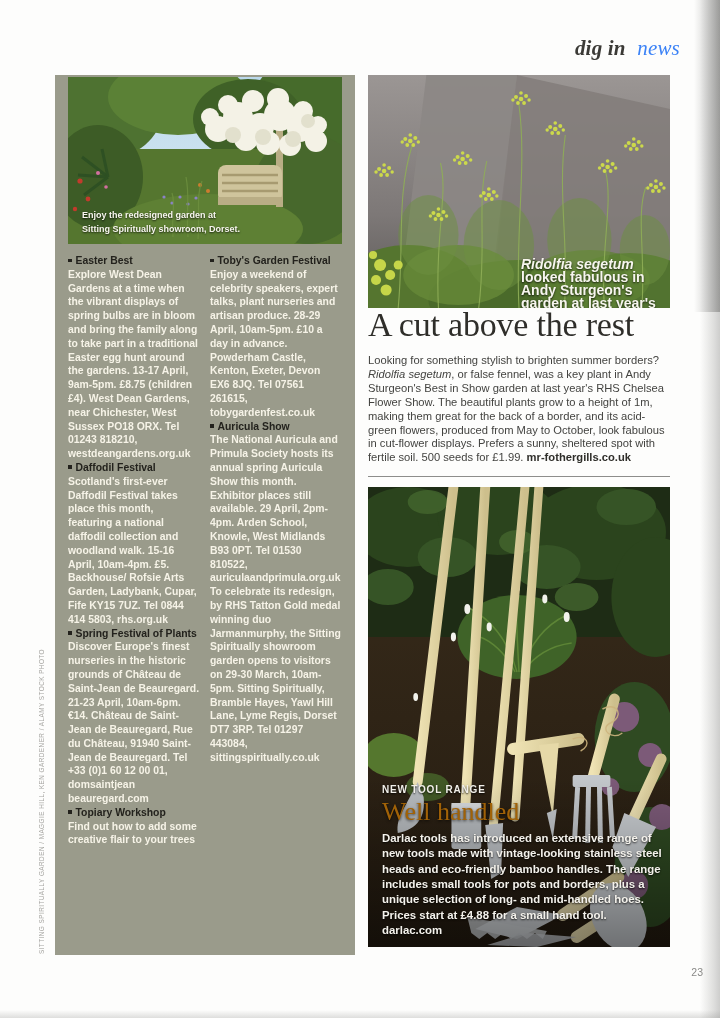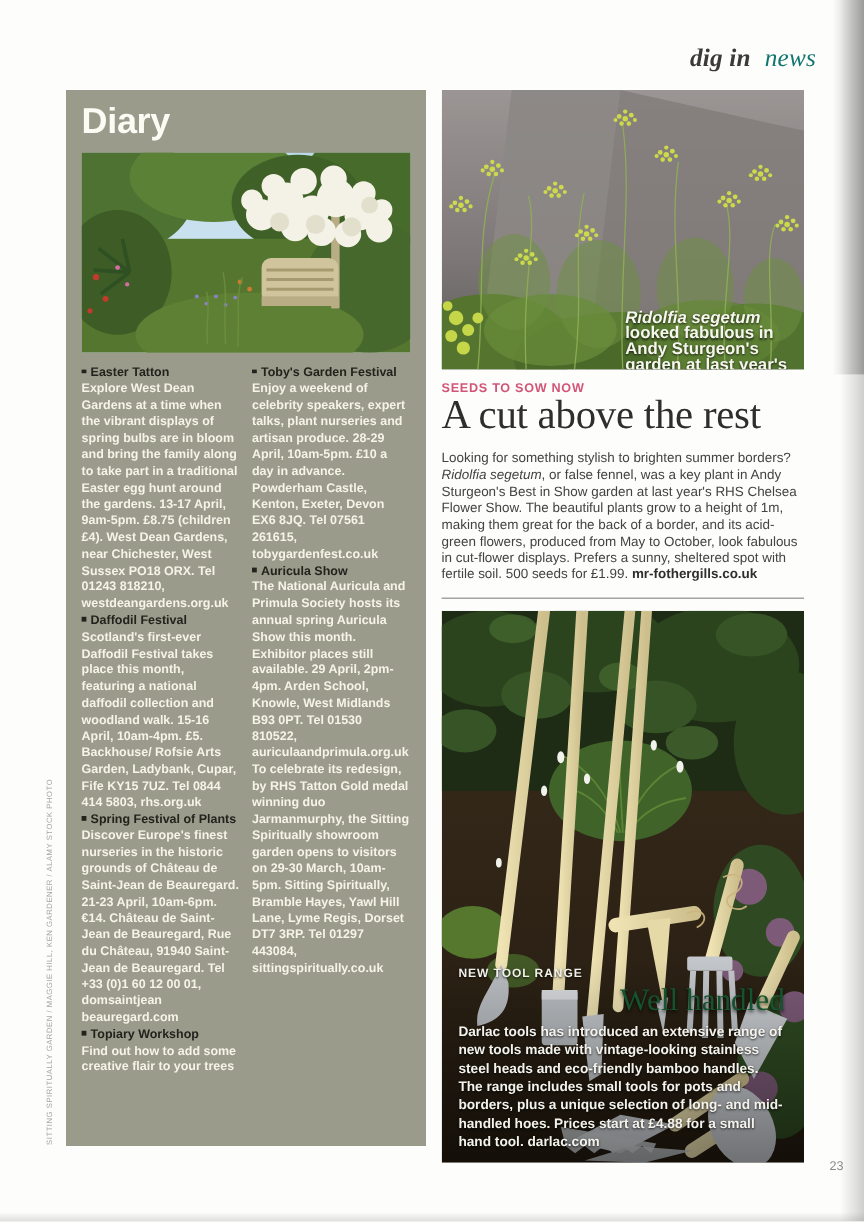--- a/index.html
+++ b/index.html
@@ -3,21 +3,21 @@
 <meta charset="utf-8">
 <style>
   html,body{margin:0;padding:0;}
   body{background:#e8e8e6;font-family:"Liberation Sans", sans-serif;}
   .page{position:relative;width:720px;height:1018px;background:#fdfdfc;overflow:hidden;margin:0 auto;}
 
   
   .masthead{position:absolute;top:36px;right:40px;font-family:"Liberation Serif", serif;
     font-style:italic;font-size:21px;letter-spacing:0.2px;}
   .masthead .dark{color:#3b3a36;font-weight:bold;}
-  .masthead .light{color:#0f766e;margin-left:6px;}
+  .masthead .light{color:#3b82f6;margin-left:6px;}
   .pagenum{position:absolute;top:966px;right:17px;font-size:10.5px;color:#8a8a88;}
   .credit{position:absolute;left:38px;bottom:64px;writing-mode:vertical-rl;transform:rotate(180deg);
     font-size:6.4px;color:#a6a5a1;letter-spacing:0.45px;}
   .edge-right{position:absolute;right:0;top:0;width:20px;height:100%;
     background:linear-gradient(to right, rgba(110,110,108,0), rgba(110,110,108,0.22) 70%, rgba(95,95,93,0.30));pointer-events:none;}
   .edge-right-top{position:absolute;right:0;top:0;width:26px;height:312px;
     background:linear-gradient(to right, rgba(80,80,78,0), rgba(80,80,78,0.42));pointer-events:none;}
   .edge-bottom{position:absolute;left:0;bottom:0;width:100%;height:8px;
     background:linear-gradient(to bottom, rgba(140,140,138,0), rgba(140,140,138,0.28));pointer-events:none;}
 
@@ -45,40 +45,39 @@
   .ridolfia{height:233px;}
   .ridolfia-cap{left:153px;top:183px;width:148px;font-size:14px;line-height:13px;}
   .kicker{margin-top:10px;font-size:10.5px;font-weight:bold;letter-spacing:0.6px;
     color:var(--kicker_pink,#d25577);}
   .headline{font-family:"Liberation Serif", serif;font-size:34px;font-weight:400;
     color:#2f2e2a;letter-spacing:-0.2px;margin-top:3px;line-height:28px;}
   .seeds-body{margin:15px 0 0 0;font-size:11.2px;line-height:13.9px;color:#434340;}
   .seeds-body b{color:#2f2e2a;}
   .rule{border:none;border-top:1px solid #8d8d8b;margin:11px 0 10px 0;}
   .tools{height:460px;}
-  .tools-overlay{position:absolute;left:0;right:0;bottom:0;padding:0 16px 9px 14px;}
+  .tools-overlay{position:absolute;left:0;right:0;bottom:0;padding:0 3px 9px 14px;}
   .tools-kicker{font-size:10px;font-weight:bold;letter-spacing:0.8px;color:#f1efe9;
     text-shadow:0 1px 2px rgba(0,0,0,0.8);}
   .tools-headline{font-family:"Liberation Serif", serif;font-size:26px;font-weight:400;
-    color:#14532d;margin:2px 0 4px 0;text-shadow:0 1px 3px rgba(0,0,0,0.7);text-align:right;}
+    color:#a16207;margin:2px 0 4px 0;text-shadow:0 1px 3px rgba(0,0,0,0.7);}
   .tools-body{font-size:11.4px;line-height:15.3px;font-weight:bold;color:#f4f2ec;
     text-shadow:0 1px 2px rgba(0,0,0,0.8);margin:0;}
 </style>
 </head>
 <body>
 
 <div class="page">
 
   <div class="masthead">
     <span class="dark">dig in</span>
     <span class="light">news</span>
   </div>
 
   <div class="diary">
-    <div class="diary-title">Diary</div>
 
     <div class="diary-photo">
       <svg viewBox="0 0 274 167" preserveAspectRatio="none">
         <defs>
           <linearGradient id="sky1" x1="0" y1="0" x2="0" y2="1">
             <stop offset="0" stop-color="#bcd9ec"></stop>
               <stop offset="1" stop-color="#dcebf3"></stop>
           </linearGradient>
         </defs>
         <rect width="274" height="167" fill="url(#sky1)"></rect>
@@ -142,26 +141,30 @@
         <g fill="#cd7c2f">
             <circle cx="132" cy="108" r="2"></circle>
             <circle cx="140" cy="114" r="2"></circle>
           </g>
         <g stroke="#6f9140" stroke-width="1.2" fill="none" opacity="0.8">
           <path d="M120,160 C118,130 122,120 118,100"></path>
             <path d="M130,162 C132,132 128,120 134,104"></path>
           <path d="M105,160 C103,140 108,128 104,116"></path>
         </g>
       </svg>
+      <div class="photo-cap diary-cap">
+        <span>Enjoy the redesigned garden at</span><br>
+        <span>Sitting Spiritually showroom, Dorset.</span>
+      </div>
     </div>
 
     <div class="diary-cols">
       <div class="diary-col">
         <div class="entry">
-          <div class="entry-heading">Easter Tatton</div>
+          <div class="entry-heading">Easter Best</div>
           <div class="entry-body">Explore West Dean Gardens at a time when the vibrant displays of spring bulbs are in bloom and bring the family along to take part in a traditional Easter egg hunt around the gardens. 13-17 April, 9am-5pm. £8.75 (children £4). West Dean Gardens, near Chichester, West Sussex PO18 ORX. Tel 01243 818210, westdeangardens.org.uk</div>
         </div>
         <div class="entry">
           <div class="entry-heading">Daffodil Festival</div>
           <div class="entry-body">Scotland's first-ever Daffodil Festival takes place this month, featuring a national daffodil collection and woodland walk. 15-16 April, 10am-4pm. £5. Backhouse/ Rofsie Arts Garden, Ladybank, Cupar, Fife KY15 7UZ. Tel 0844 414 5803, rhs.org.uk</div>
         </div>
         <div class="entry">
           <div class="entry-heading">Spring Festival of Plants</div>
           <div class="entry-body">Discover Europe's finest nurseries in the historic grounds of Château de Saint-Jean de Beauregard. 21-23 April, 10am-6pm. €14. Château de Saint-Jean de Beauregard, Rue du Château, 91940 Saint-Jean de Beauregard. Tel +33 (0)1 60 12 00 01, domsaintjean beauregard.com</div>
         </div>
@@ -250,21 +253,20 @@
           <circle cx="18" cy="215" r="5.5"></circle>
             <circle cx="30" cy="190" r="4.5"></circle>
             <circle cx="5" cy="180" r="4"></circle>
         </g>
       </svg>
       <div class="photo-cap ridolfia-cap">
         <i>Ridolfia segetum</i><span> looked fabulous in Andy Sturgeon's garden at last year's RHS Chelsea Flower Show.</span>
       </div>
     </div>
 
-    <div class="kicker">SEEDS TO SOW NOW</div>
     <div class="headline">A cut above the rest</div>
     <p class="seeds-body"><span>Looking for something stylish to brighten summer borders? </span><i>Ridolfia segetum</i><span>, or false fennel, was a key plant in Andy Sturgeon's Best in Show garden at last year's RHS Chelsea Flower Show. The beautiful plants grow to a height of 1m, making them great for the back of a border, and its acid-green flowers, produced from May to October, look fabulous in cut-flower displays. Prefers a sunny, sheltered spot with fertile soil. 500 seeds for £1.99. </span><b>mr-fothergills.co.uk</b></p>
 
     <hr class="rule">
 
     <div class="photo tools">
       <svg viewBox="0 0 304 460" preserveAspectRatio="none">
         <defs>
           <linearGradient id="soil" x1="0" y1="0" x2="0" y2="1">
             <stop offset="0" stop-color="#3a2d1c"></stop>

